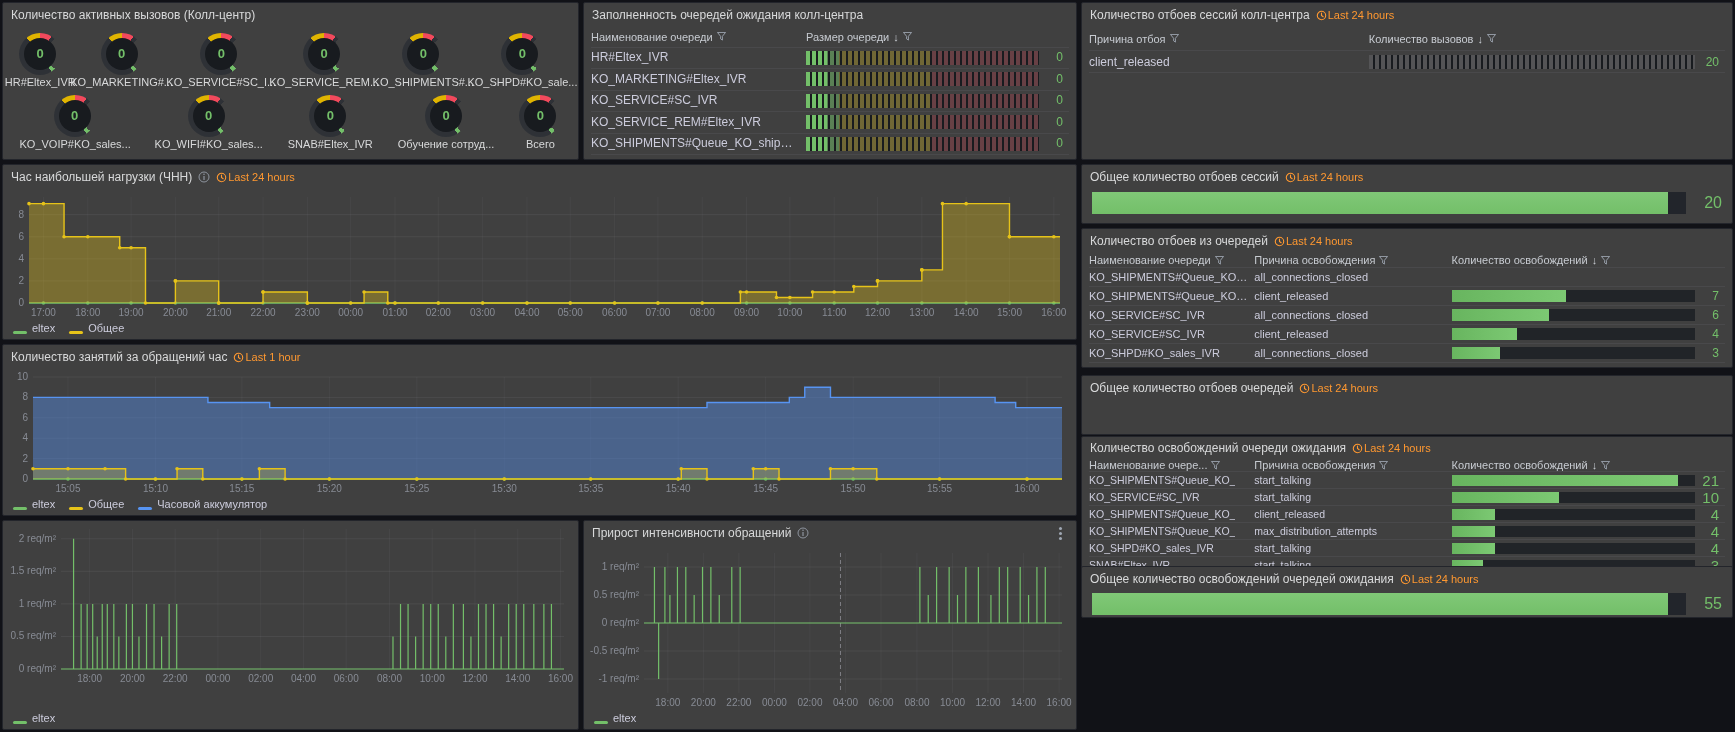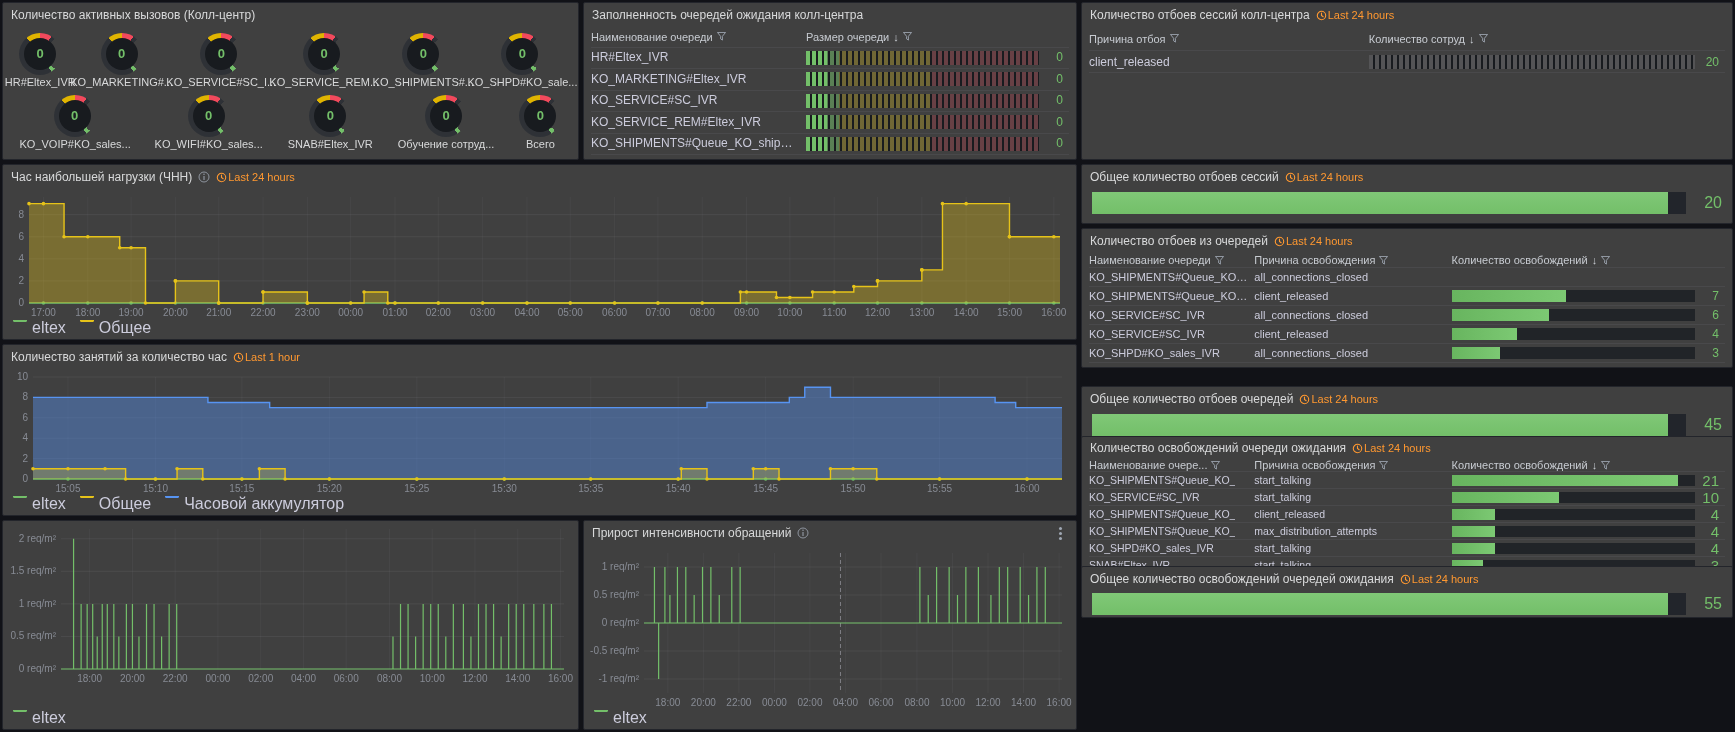--- a/index.html
+++ b/index.html
@@ -47,21 +47,21 @@
   .t-qr .solidtrack{height:11px}
   .solidfill{position:absolute;left:0;top:0;bottom:0;background:linear-gradient(90deg,#68b55f,#7cc973)}
   
   .hbar{flex:1;display:flex;align-items:center;gap:10px;padding:2px 10px 8px}
   .hbar-track{flex:1;height:22px;background:#22252b;position:relative}
   .hbar-fill{position:absolute;left:0;top:0;bottom:0;width:97%;background:linear-gradient(180deg,#80c877,#73bf69)}
   .hbar-value{color:#73bf69;font-size:16px;min-width:26px;text-align:right}
   
   .chartbox{flex:1 1 auto;min-height:0;position:relative}
   .legend{height:16px;flex:none;display:flex;align-items:center;padding:0 10px;margin-bottom:3px;overflow:hidden}
-  .leg{display:inline-flex;align-items:flex-start;gap:5px;font-size:16px;color:#ccccdc;margin-right:14px;white-space:nowrap;cursor:pointer}
+  .leg{display:inline-flex;align-items:flex-end;gap:5px;font-size:11px;color:#ccccdc;margin-right:14px;white-space:nowrap;cursor:pointer}
   .leg i{width:14px;height:3px;border-radius:2px;display:inline-block}
   svg text{font-family:"Liberation Sans",sans-serif}
 </style>
 </head>
 <body>
 
 <div class="dash">
 
   <section class="panel" style="left:2px;top:2px;width:577px;height:158px">
     <header class="phead">
@@ -224,21 +224,21 @@
     </header>
     <div class="tbl t-sd">
       <div class="tr colhead">
         <div class="td c44">
             <span>Причина отбоя</span>
           <svg class="funnel" width="9" height="9" viewBox="0 0 10 10">
               <path d="M0.5 0.5 H9.5 L6 4.8 V9 L4 7.6 V4.8 Z" fill="none" stroke="#9fa7b3"></path>
             </svg>
           </div>
         <div class="td cfill">
-            <span>Количество сотруд</span>
+            <span>Количество вызовов</span>
           <span class="sort">↓</span>
           <svg class="funnel" width="9" height="9" viewBox="0 0 10 10">
               <path d="M0.5 0.5 H9.5 L6 4.8 V9 L4 7.6 V4.8 Z" fill="none" stroke="#9fa7b3"></path>
             </svg>
           </div>
       </div>
       <div id="sd-body">
           <div class="tr row">
             <div class="td c44">
               <div class="namecell">client_released</div>
@@ -398,21 +398,21 @@
           <circle cx="1050.814" cy="47.75" r="1.8" fill="#e6c319"></circle>
         </svg></div>
     <div class="legend" id="leg-peak">
         <span class="leg"><i style="background: rgb(115, 191, 105);"></i>eltex</span>
         <span class="leg"><i style="background: rgb(230, 195, 25);"></i>Общее</span>
       </div>
   </section>
 
   <section class="panel" style="left:2px;top:344px;width:1075px;height:172px">
     <header class="phead">
-      <span class="ptitle">Количество занятий за количество час</span>
+      <span class="ptitle">Количество занятий за обращений час</span>
       <span class="ptime">
         <svg width="11" height="11" viewBox="0 0 12 12">
             <circle cx="6" cy="6" r="4.6" fill="none" stroke="currentColor" stroke-width="1.2"></circle>
             <path d="M6 3.4V6l1.8 1.3" fill="none" stroke="currentColor" stroke-width="1.2" stroke-linecap="round"></path>
           </svg>
         <span>Last 1 hour</span>
         </span>
     </header>
     <div class="chartbox" id="chart-last-hour"><svg width="1073" height="127">
           <line x1="64.986" x2="64.986" y1="8" y2="110" stroke="rgba(204,204,220,0.05)"></line>
@@ -779,37 +779,31 @@
               <div class="solidtrack">
                 <div class="solidfill" style="width: 20%;"></div>
               </div>
               <span class="cellval">3</span>
             </div>
           </div>
         </div>
     </div>
   </section>
 
-  <section class="panel" style="left:1081px;top:386px;width:652px;height:60px">
+  <section class="panel" style="left:1081px;top:375px;width:652px;height:60px">
     <header class="phead">
       <span class="ptitle">Общее количество отбоев очередей</span>
       <span class="ptime">
         <svg width="11" height="11" viewBox="0 0 12 12">
             <circle cx="6" cy="6" r="4.6" fill="none" stroke="currentColor" stroke-width="1.2"></circle>
             <path d="M6 3.4V6l1.8 1.3" fill="none" stroke="currentColor" stroke-width="1.2" stroke-linecap="round"></path>
           </svg>
         <span>Last 24 hours</span>
         </span>
     </header>
-    <div class="hbar">
-      <div class="hbar-track">
-          <div class="hbar-fill"></div>
-        </div>
-      <span class="hbar-value">45</span>
-    </div>
   </section>
 
   <section class="panel" style="left:1081px;top:436px;width:652px;height:160px">
     <header class="phead" style="height:22px">
       <span class="ptitle">Количество освобождений очереди ожидания</span>
       <span class="ptime">
         <svg width="11" height="11" viewBox="0 0 12 12">
             <circle cx="6" cy="6" r="4.6" fill="none" stroke="currentColor" stroke-width="1.2"></circle>
             <path d="M6 3.4V6l1.8 1.3" fill="none" stroke="currentColor" stroke-width="1.2" stroke-linecap="round"></path>
           </svg>

